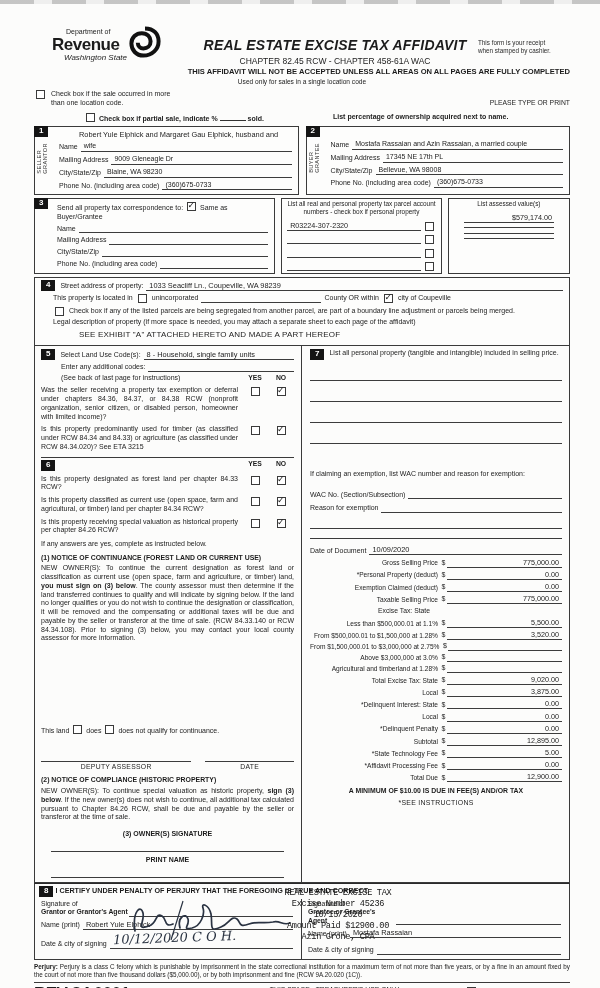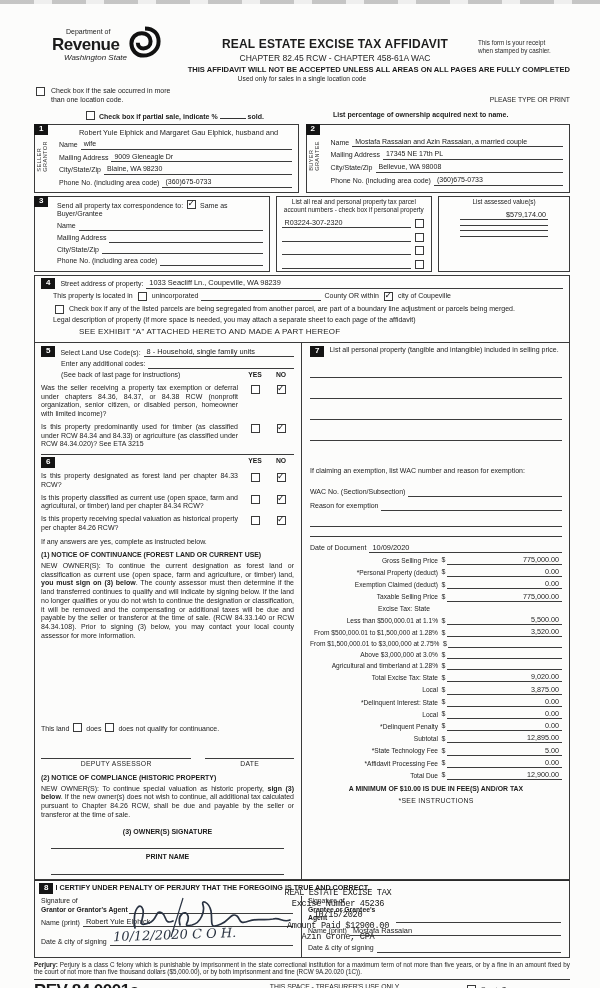--- a/index.html
+++ b/index.html
@@ -18,21 +18,21 @@
          padding:1px 5px 2px;line-height:1;}
   
   .hdr{display:flex;align-items:flex-start;}
   .logo{width:158px;}
   .logo-row{display:flex;align-items:flex-start;gap:2px;padding-left:18px;}
   .dept{font-size:7px;padding-left:14px;}
   .rev{font-size:17px;font-weight:bold;letter-spacing:-0.5px;line-height:.95;}
   .wa{font-size:8px;font-style:italic;padding-left:12px;}
   .swirl{margin-top:-2px;}
   .titles{flex:1;text-align:center;padding-top:9px;}
-  .t1{font-size:12px;font-weight:bold;letter-spacing:.2px;}
+  .t1{font-size:14px;font-weight:bold;letter-spacing:.2px;font-style:italic;}
   .t2{font-size:8.5px;margin-top:1px;}
   .receipt-note{width:92px;font-size:6.3px;text-align:left;padding-top:11px;color:#2a2a2a;}
   .t3{text-align:right;font-weight:bold;font-size:7.6px;margin-top:1px;}
   .t4{text-align:center;font-size:6.6px;margin-top:1px;}
   .pre-row{display:flex;justify-content:space-between;margin-top:4px;}
   .multi-loc{width:200px;display:flex;gap:4px;}
   .multi-loc span:last-child{width:130px;}
   .please{font-size:6.8px;align-self:flex-end;}
   .partial-row{display:flex;margin-top:6px;font-size:7px;}
   .partial{width:50%;padding-left:50px;}
@@ -45,21 +45,21 @@
   .vwrap{position:absolute;left:1px;top:16px;display:flex;}
   .vwrap span{writing-mode:vertical-rl;transform:rotate(180deg);font-size:5.6px;letter-spacing:.4px;color:#333;line-height:1.1;}
   .cornerbadge{position:absolute;top:-1px;left:-1px;}
   .fl{display:flex;align-items:flex-end;margin-top:3px;}
   .fl .lab{white-space:nowrap;padding-right:3px;}
   .fl .uval{flex:1;}
   .nameline1{padding-left:20px;font-size:7.4px;margin-top:1px;}
   .row3{display:flex;gap:6px;margin-top:3px;}
   .s3box{flex:1.45;padding:2px 6px 3px 22px;}
   .parcelbox{flex:1.02;padding:1px 5px 2px;font-size:6.4px;}
-  .assessbox{flex:0.62;padding:1px 21px 2px;font-size:6.4px;text-align:center;}
+  .assessbox{flex:0.62;padding:1px 15px 2px;font-size:6.4px;text-align:center;}
   .prow{display:flex;align-items:flex-end;margin-top:4.5px;}
   .prow .uval{flex:1;font-size:7.2px;}
   .prow .cb{margin-left:4px;}
   .s4{margin-top:3px;padding:2px 6px 3px 6px;}
   .s4 .inline{display:flex;align-items:flex-end;gap:3px;margin-top:2px;flex-wrap:nowrap;}
   .exhibit{font-size:8px;padding:3px 0 2px 38px;letter-spacing:.2px;}
   
   .twocol{display:flex;border:1px solid #3a3a3a;border-top:none;margin-top:0;}
   .lcol{width:50%;border-right:1px solid #3a3a3a;padding:3px 7px 4px 6px;box-sizing:border-box;}
   .rcol{width:50%;padding:3px 7px 4px 8px;box-sizing:border-box;}

